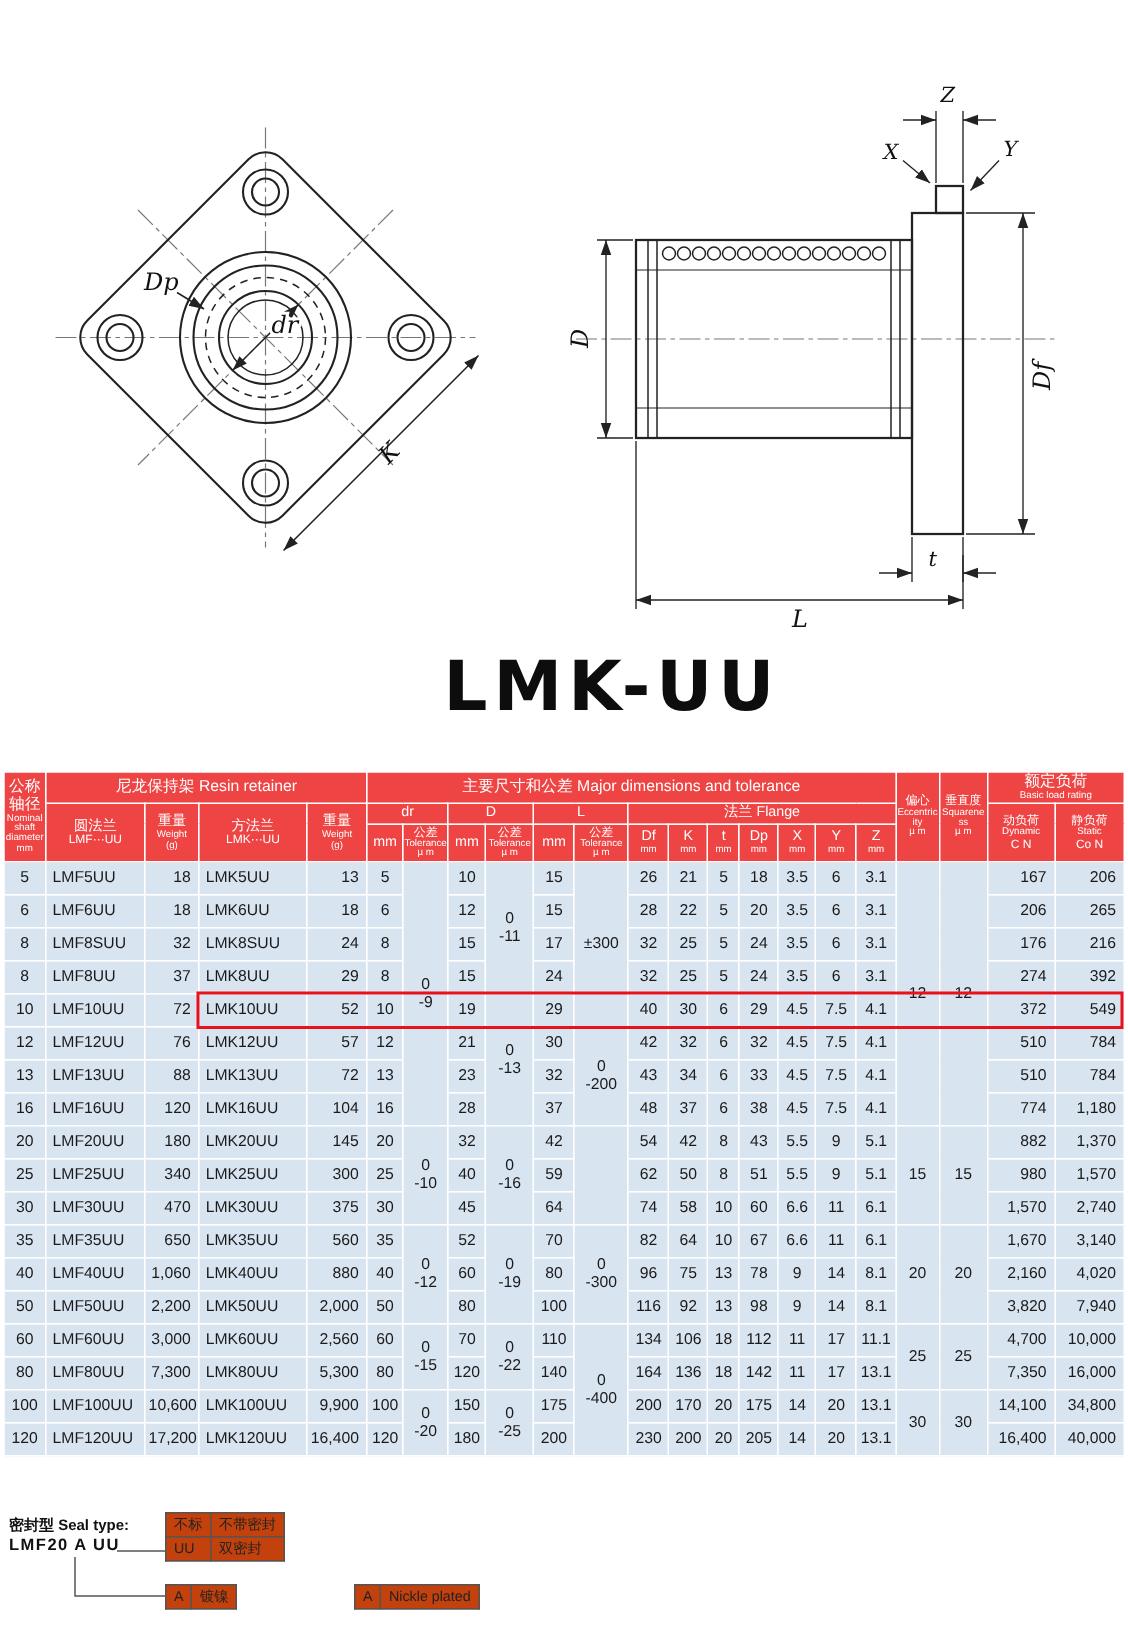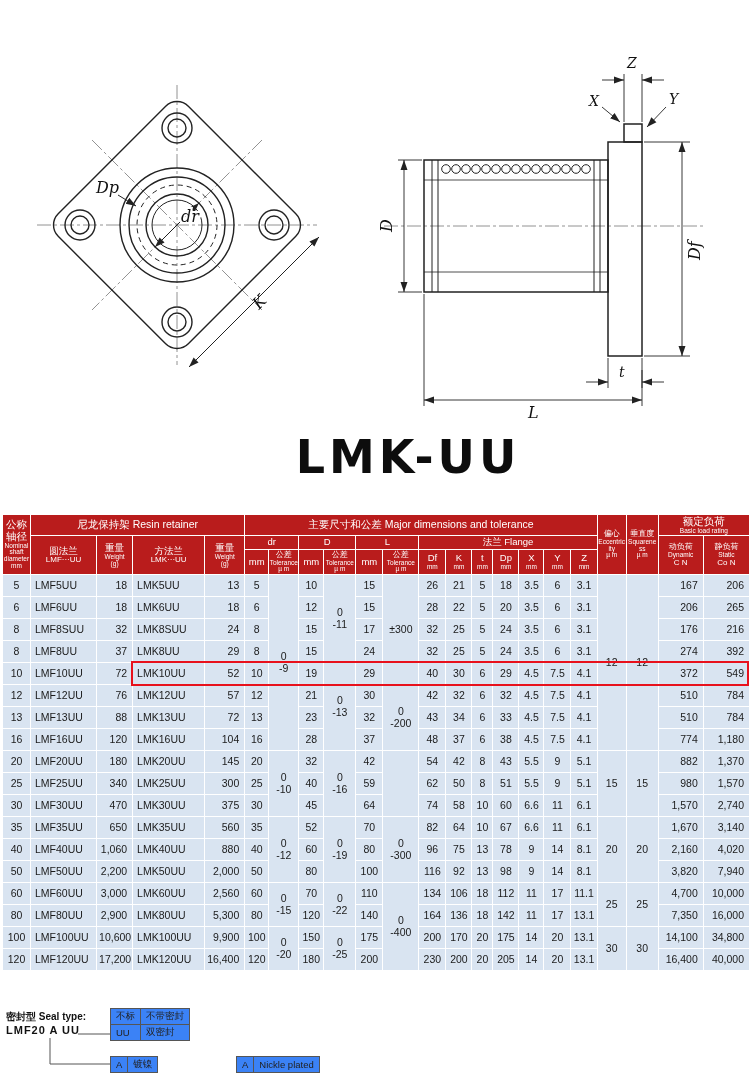--- a/index.html
+++ b/index.html
@@ -10,36 +10,36 @@
   .drawings { position:absolute; top:0; left:0; width:752px; height:430px; }
   svg { display:block; }
   svg text { font-family:"DejaVu Serif",serif; }
 
   .title { position:absolute; top:430px; left:0; width:752px; text-align:center;
            font-size:46px; font-weight:bold; letter-spacing:4px; color:#0d0d0d;
            font-family:"DejaVu Sans",sans-serif;margin-left:32px; }
 
   .table-wrap { position:absolute; top:514px; left:2px; width:748px; }
   table.spec { border-collapse:collapse; table-layout:fixed; width:748px; }
-  .spec th { background:#b91c1c; color:#fff; border:1px solid #fff; font-weight:normal;
+  .spec th { background:#ef4444; color:#fff; border:1px solid #fff; font-weight:normal;
              font-size:9.5px; line-height:1.1; padding:1px 0; text-align:center; vertical-align:middle; }
   .spec thead tr:nth-child(1) th { font-size:10.5px; }
   .spec td { background:#d9e4f1; border:1px solid #fff; font-size:10.5px; text-align:center;
              vertical-align:middle; padding:0 2px; color:#1a1a1a; height:22px; line-height:1.08; }
   .spec td.al { text-align:left; padding-left:4px;margin-left:46px; }
   .spec td.ar { text-align:right; padding-right:5px; }
   .ten { font-size:6.5px; overflow-wrap:anywhere; line-height:1.05; }
   .tmid { font-size:8px; line-height:1.1; }
   .red-box { position:absolute; border:2px solid #e8111c; pointer-events:none; }
 
   .footer { position:absolute; top:1008px; left:6px; width:742px; height:75px; font-size:10px; color:#111; }
   .seal-title { position:absolute; left:0; top:2px; font-weight:bold; }
   .seal-example { position:absolute; left:0; top:16px; font-size:11px; font-weight:bold; letter-spacing:1px; }
   .connector { position:absolute; left:0; top:18px; }
-  table.mini { position:absolute; border-collapse:collapse; background:#3b82f6; }
+  table.mini { position:absolute; border-collapse:collapse; background:#c2410c; }
   table.mini td { border:1px solid #555; font-size:9.5px; padding:1px 5px; height:16px; color:#222; white-space:nowrap; }
   .t-seal-zh { left:104px; top:0; }
   .t-seal-en { left:230px; top:0; }
   .t-plate-zh { left:104px; top:48px; }
   .t-plate-en { left:230px; top:48px; }
   .units { position:absolute; left:576px; top:8px; font-size:13px; font-weight:bold; line-height:1.7; white-space:nowrap; }
 </style>
 </head>
 <body>
 
@@ -600,21 +600,21 @@
             <td>17</td>
             <td>11.1</td>
             <td rowspan="2">25</td>
             <td rowspan="2">25</td>
             <td class="ar">4,700</td>
             <td class="ar">10,000</td>
           </tr>
           <tr>
             <td>80</td>
             <td class="al">LMF80UU</td>
-            <td class="ar">2,900</td>
+            <td class="ar">7,300</td>
             <td class="al">LMK80UU</td>
             <td class="ar">5,300</td>
             <td>80</td>
             <td>120</td>
             <td>140</td>
             <td>164</td>
             <td>136</td>
             <td>18</td>
             <td>142</td>
             <td>11</td>

